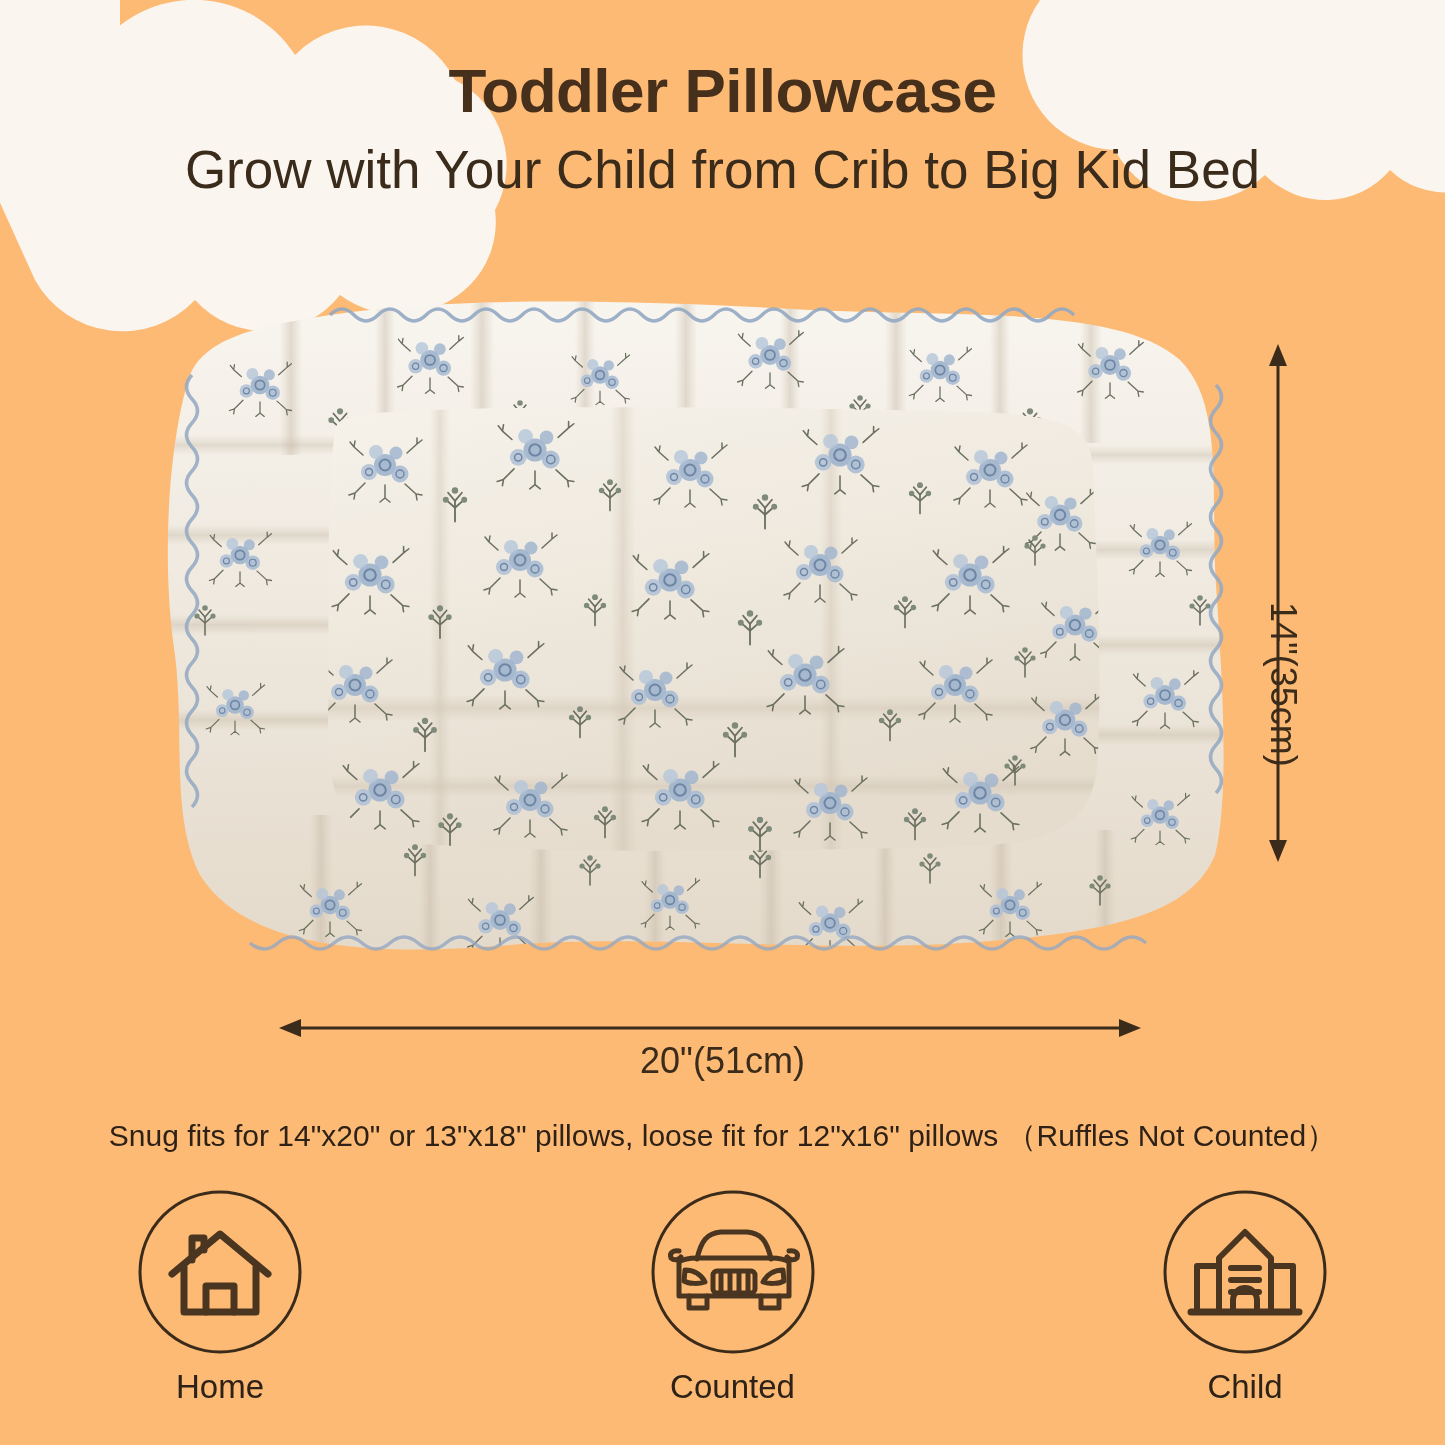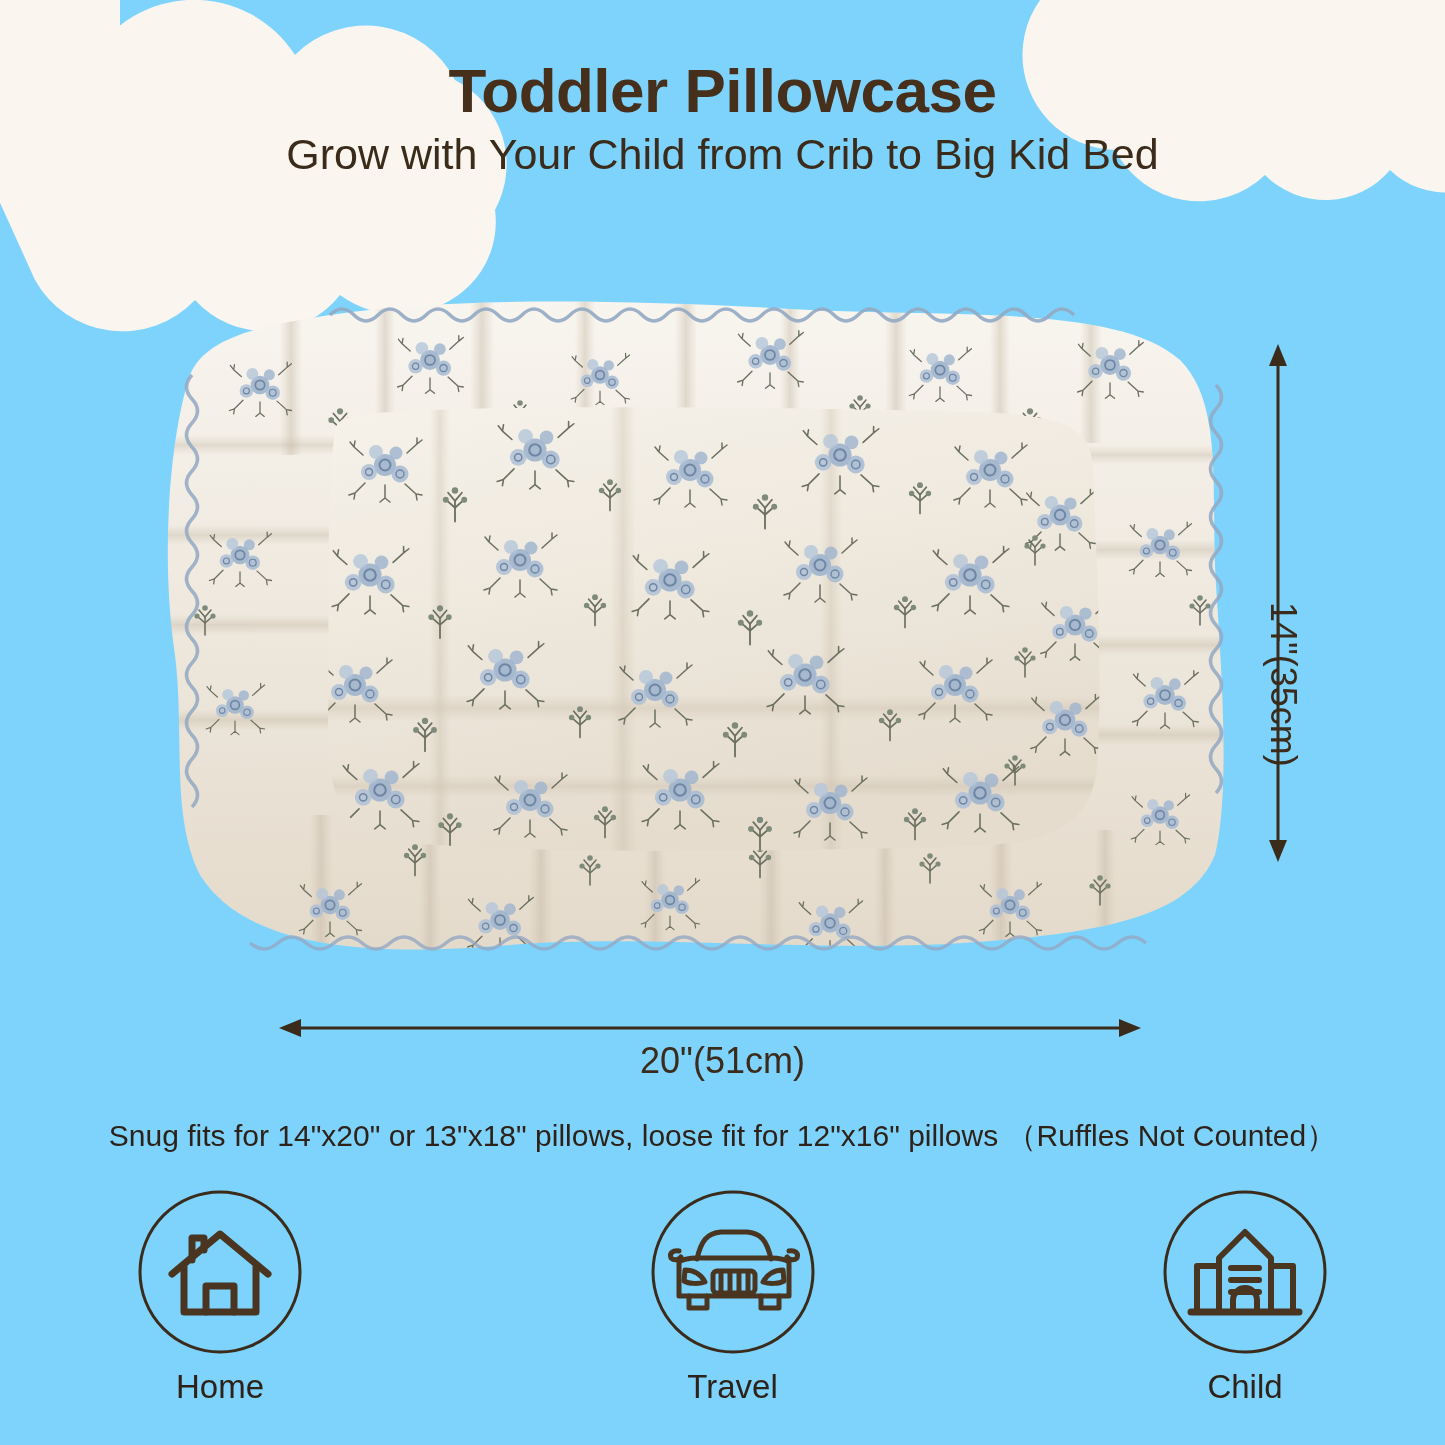--- a/index.html
+++ b/index.html
@@ -11,21 +11,21 @@
     width: 1445px;
     height: 1445px;
     overflow: hidden;
     font-family: "Liberation Sans", sans-serif;
   }
 
   #page {
     position: relative;
     width: 1445px;
     height: 1445px;
-    background: #7dd3fc;
+    background: #fdba74;
     overflow: hidden;
   }
 
   
   .cloud-layer {
     position: absolute;
     left: 0;
     top: 0;
     width: 1445px;
     height: 1445px;
@@ -44,25 +44,25 @@
   #title {
     font-size: 62px;
     font-weight: bold;
     color: #46301C;
     letter-spacing: -0.5px;
     line-height: 1.05;
     margin: 0;
     font-family: "Liberation Sans", sans-serif;
   }
   #subtitle {
-    font-size: 43px;
+    font-size: 53px;
     font-weight: normal;
     color: #3B2B1A;
     line-height: 1.1;
-    margin: 8px 0 0 0;
+    margin: 18px 0 0 0;
     font-family: "Liberation Sans", sans-serif;
   }
 
   
   #product-photo {
     position: absolute;
     left: 130px;
     top: 255px;
     width: 1110px;
     height: 700px;
@@ -504,21 +504,21 @@
           <path d="M 36 82 C 44 82, 52 86, 56 94 C 50 96, 40 96, 35 93 Z"></path>
           <path d="M 134 82 C 126 82, 118 86, 114 94 C 120 96, 130 96, 135 93 Z"></path>
 
           <path d="M 30 63 C 24 62, 20 65, 22 70 C 25 73, 30 72, 32 69"></path>
           <path d="M 140 63 C 146 62, 150 65, 148 70 C 145 73, 140 72, 138 69"></path>
 
           <path d="M 40 108 L 40 120 L 58 120 L 58 108"></path>
           <path d="M 112 108 L 112 120 L 130 120 L 130 108"></path>
         </g>
       </svg>
-      <div class="use-case-label">Travel</div>
+      <div class="use-case-label">Counted</div>
     </div>
 
     <div class="use-case">
       <svg class="use-case-circle" viewBox="0 0 168 168">
         <circle cx="84" cy="84" r="80" fill="none" stroke="#3B2B1A" stroke-width="3"></circle>
         <g fill="none" stroke="#4A3520" stroke-width="6" stroke-linejoin="round" stroke-linecap="round">
 
           <path d="M 58 70 L 84 44 L 110 70 L 110 124 L 58 124 Z"></path>
 
           <path d="M 36 78 L 58 78 M 36 78 L 36 124"></path>

